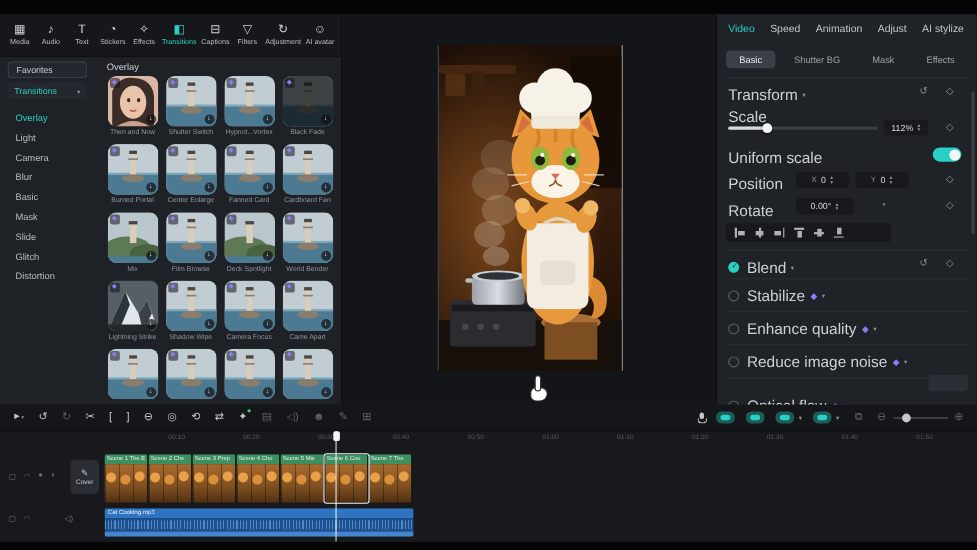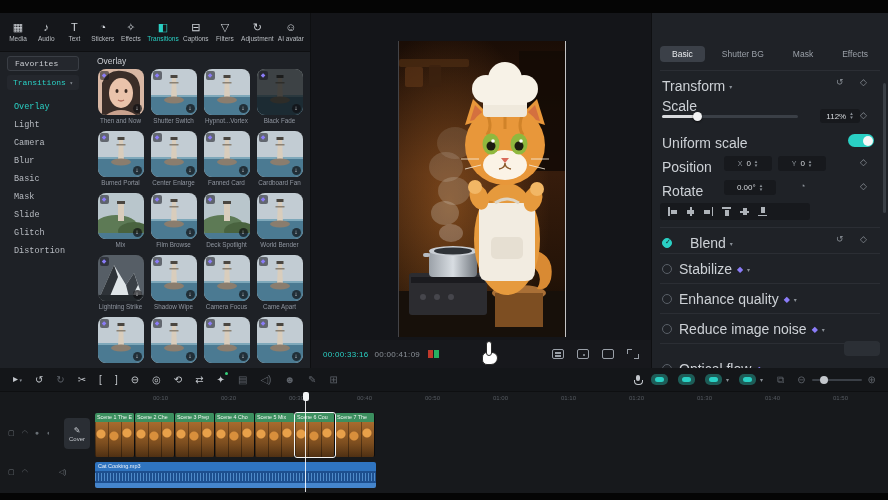--- a/index.html
+++ b/index.html
@@ -13,21 +13,21 @@
   #top-toolbar { position:absolute; left:0; top:0; width:310px; height:39px;
     background:#15171b; display:flex; align-items:center; justify-content:space-between;
     padding:0 6px; border-bottom:1px solid #0e0f11; }
   .tb-item { display:flex; flex-direction:column; align-items:center; gap:2px; color:#b9bdc2;
     font-size:6.5px; min-width:24px; cursor:default; }
   .tb-item .ticon { font-size:11px; line-height:11px; color:#cfd3d8; }
   .tb-item.active, .tb-item.active .ticon { color:#2ad0c4; }
 
   
   #left-panel { position:absolute; left:0; top:39px; width:310px; height:316px; background:#1e2126; }
-  #sidebar { position:absolute; left:0; top:0; width:88px; height:100%;font-family:Liberation Mono, monospace; }
+  #sidebar { position:absolute; left:0; top:0; width:88px; height:100%; }
   .fav-box { position:absolute; left:7px; top:4px; width:72px; height:15px; background:#24272d;
     border:1px solid #3a3e45; border-radius:3px; color:#c9ccd1; font-size:8px;
     display:flex; align-items:center; padding-left:7px; }
   .trans-box { position:absolute; left:7px; top:23px; width:72px; height:15px; background:#24272d;
     border-radius:3px; color:#2ad0c4; font-size:8px; display:flex; align-items:center;
     justify-content:space-between; padding:0 6px; }
   .trans-box .chev { color:#8a9097; font-size:6px; }
   #sidebar-list { position:absolute; left:0; top:46px; width:88px; }
   .cat-item { height:18px; display:flex; align-items:center; padding-left:14px; font-size:8.5px;
     color:#b7bbc1; cursor:default; }
@@ -665,37 +665,30 @@
           </g>
 
           <rect x="84" y="58" width="44" height="18" rx="4" fill="#efe9dc"></rect>
           <circle cx="87" cy="48" r="14" fill="#f7f2e7"></circle>
           <circle cx="106" cy="38" r="17" fill="#f7f2e7"></circle>
           <circle cx="125" cy="48" r="14" fill="#f7f2e7"></circle>
           <rect x="84" y="52" width="44" height="12" fill="#f7f2e7"></rect>
         </svg>
       </div>
 
-      <div id="player-controls">
-        <span id="time-current">00:00:33:16</span>
-        <span id="time-total">00:00:41:09</span>
-        <span id="rg-flag">
-          <i style="background:#c0392b"></i>
-            <i style="background:#27ae60"></i>
-        </span>
-        <span class="pc-right">
-          <span class="pc-ic lines"></span>
-          <span class="pc-ic dot"></span>
-          <span class="pc-ic"></span>
-          <span class="pc-ic fs"></span>
-        </span>
-      </div>
     </div>
 
     <div id="right-panel">
+      <div id="insp-tabs">
+          <span class="itab active">Video</span>
+          <span class="itab">Speed</span>
+          <span class="itab">Animation</span>
+          <span class="itab">Adjust</span>
+          <span class="itab">AI stylize</span>
+        </div>
       <div id="insp-subtabs">
           <span class="stab active">Basic</span>
           <span class="stab">Shutter BG</span>
           <span class="stab">Mask</span>
           <span class="stab">Effects</span>
         </div>
       <div class="hr" style="top:57px"></div>
 
       <div class="rp-row" style="top:65px">
         <span class="rp-label">Transform</span>
@@ -704,21 +697,21 @@
       <span class="reset-ic abs" style="left:836px; top:64px; position:absolute; left:184px;">↺</span>
       <span class="kf abs" style="position:absolute; left:208px; top:64px;">◇</span>
 
       <div class="rp-row" style="top:85px">
         <span class="rp-label">Scale</span>
       </div>
       <div class="slider-track" style="left:10px; top:102px; width:136px;">
         <div class="slider-fill" id="scale-fill" style="width: 26%;"></div>
         <div class="slider-knob" id="scale-knob" style="left: calc(26% - 4px);"></div>
       </div>
-      <div class="val-box" style="left:168px; top:96px; width:40px; height:14px;">
+      <div class="val-box" style="left:152px; top:96px; width:40px; height:14px;">
         <span>112%</span>
         <span class="stepper">
             <i>▲</i>
             <i>▼</i>
           </span>
       </div>
       <span class="kf" style="position:absolute; left:208px; top:97px;">◇</span>
 
       <div class="rp-row" style="top:122px">
         <span class="rp-label">Uniform scale</span>
@@ -783,21 +776,21 @@
         <span class="al-ic">
           <i style="left:0;bottom:0;width:9px;height:1.5px"></i>
             <i style="left:2.5px;top:0;width:4px;height:6px"></i>
           </span>
       </div>
 
       <div class="hr" style="top:214px"></div>
 
       <div class="rp-row" style="top:222px">
         <span class="chk on"></span>
-        <span class="rp-label" style="margin-left:18px">Blend</span>
+        <span class="rp-label" style="margin-left:7px">Blend</span>
         <span class="chev-dim">▾</span>
       </div>
       <span class="reset-ic" style="position:absolute; left:184px; top:221px;">↺</span>
       <span class="kf" style="position:absolute; left:208px; top:221px;">◇</span>
 
       <div class="hr" style="top:240px"></div>
       <div id="toggle-rows">
           <div class="rp-row" style="top: 248px;">
             <span class="chk"></span>
             <span class="rp-label" style="margin-left: 7px;">Stabilize</span>

